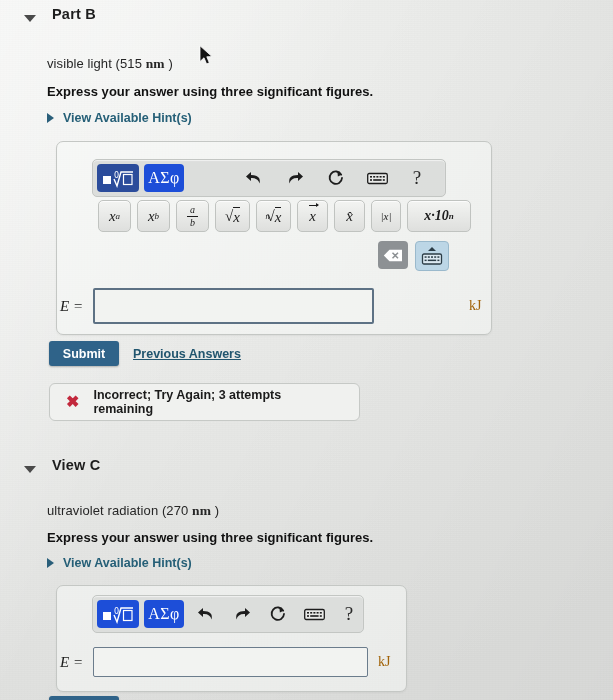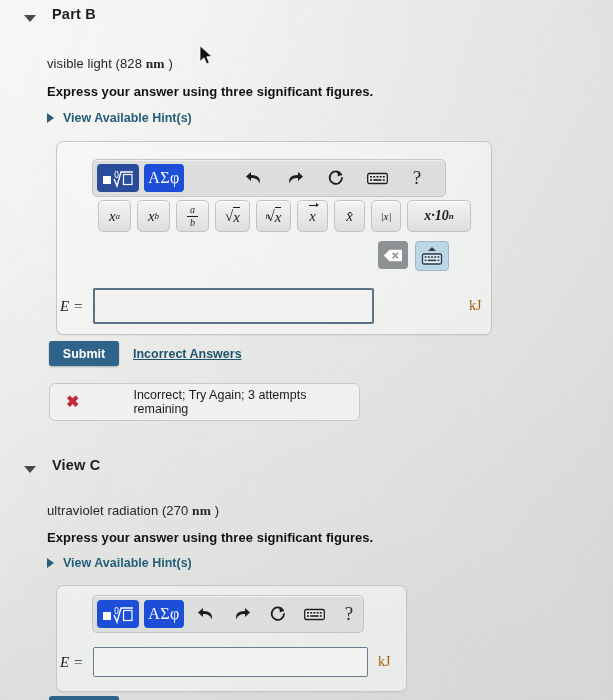--- a/index.html
+++ b/index.html
@@ -244,43 +244,42 @@
     box-sizing: border-box;
   }
   .xmark {
     color: #c2283c;
     font-size: 16px;
     font-weight: bold;
     line-height: 1;
   }
   .fb-text {
     font-size: 12.5px;
-    font-weight: normal;
+    font-weight: bold;
     color: #1b1b1b;
-    margin-left: 40px;
   }
 
   .cursor-arrow {
     position: absolute;
     pointer-events: none;
   }
 </style>
 </head>
 <body>
 
 <div id="page"></div>
 <div id="grain"></div>
 
 <div class="part-header" style="top:6px;">
   <div class="tri-down"></div>
   <div class="part-title">Part B</div>
 </div>
 
 <div class="prompt-text" style="left:47px; top:56px;">
-  <span>visible light (828 </span><span class="unit">nm</span><span> )</span>
+  <span>visible light (515 </span><span class="unit">nm</span><span> )</span>
 </div>
 
 <div class="prompt-strong" style="left:47px; top:84px;">Express your answer using three significant figures.</div>
 
 <div class="hint-row" style="left:47px; top:111px;">
   <div class="tri-right"></div>
   <div class="hint-label">View Available Hint(s)</div>
 </div>
 
 <div class="answer-panel" style="left:56px; top:141px; width:434px; height:192px;"></div>
@@ -375,21 +374,21 @@
   </div>
 </div>
 
 <div class="eq-row" style="left:60px; top:288px;">
   <span class="eq-lbl">E =</span>
   <input class="ans-input" style="width: 281px; height: 36px; margin-left: 10px;" placeholder="">
   <span class="unit-lbl" style="margin-left:95px;">kJ</span>
 </div>
 
 <div class="submit-btn" style="left:49px; top:341px; width:70px; height:25px;text-align:right;">Submit</div>
-<div class="prev-link" style="left:133px; top:347px;">Incorrect Answers</div>
+<div class="prev-link" style="left:133px; top:347px;">Previous Answers</div>
 
 <div class="feedback" style="left:49px; top:383px; width:311px; height:38px;">
   <span class="xmark">✖</span>
   <span class="fb-text">Incorrect; Try Again; 3 attempts remaining</span>
 </div>
 
 <div class="part-header" style="top:457px;">
   <div class="tri-down"></div>
   <div class="part-title">View C</div>
 </div>

